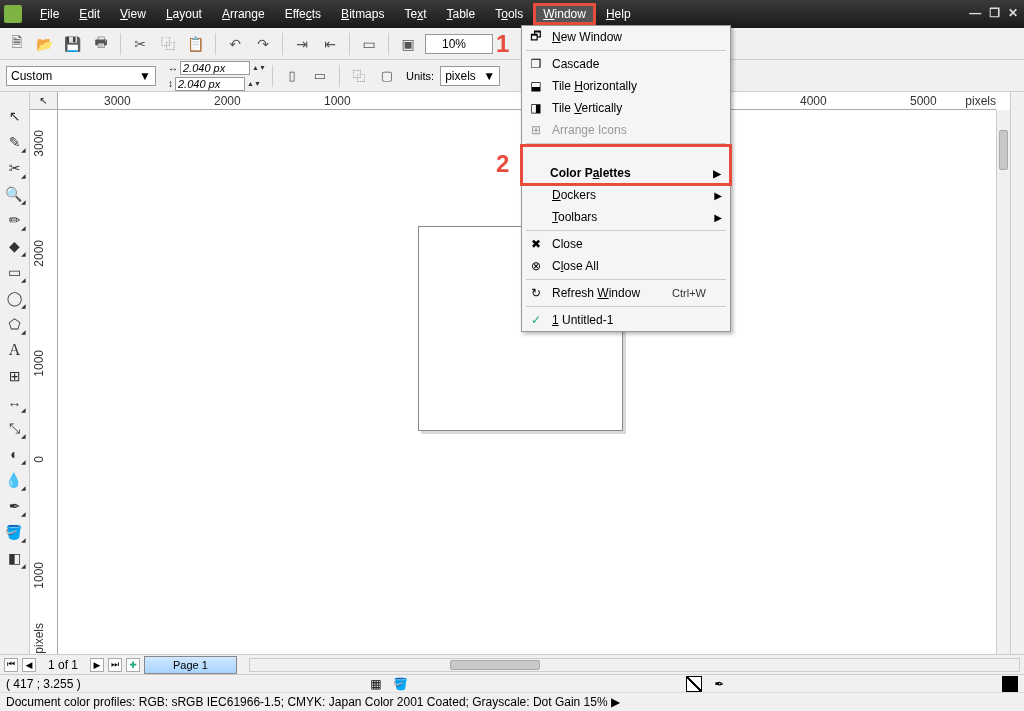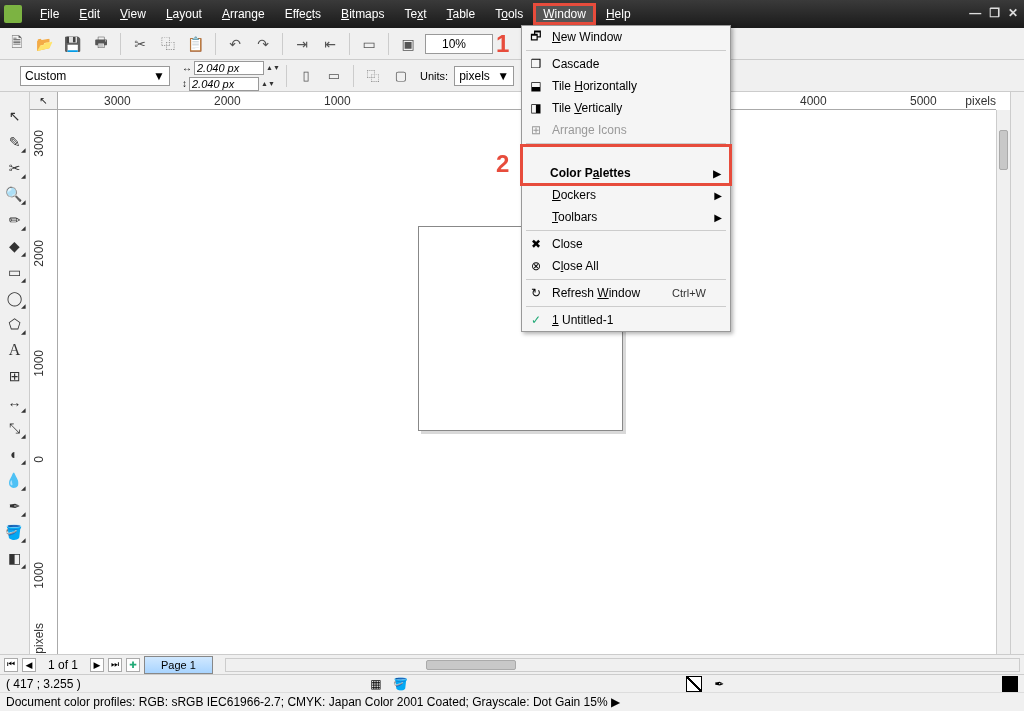--- a/index.html
+++ b/index.html
@@ -10,21 +10,21 @@
 .titlebar .menu-item { padding: 4px 10px; color: #fff; cursor: pointer; }
 .titlebar .menu-item u { text-decoration: underline; }
 .titlebar .menu-item.highlighted { border: 3px solid #e74c3c; padding: 1px 7px; background: #555; }
 .titlebar .win-controls { position: absolute; right: 6px; top: 6px; display: flex; gap: 8px; color: #ddd; font-weight: bold; font-size: 11px; }
 
 .toolbar { height: 32px; background: #f0f0f0; border-bottom: 1px solid #ccc; display: flex; align-items: center; padding: 0 6px; gap: 6px; }
 .tbtn { width: 22px; height: 22px; border: 1px solid transparent; display: flex; align-items: center; justify-content: center; color: #555; font-size: 14px; cursor: pointer; }
 .tsep { width: 1px; height: 22px; background: #ccc; margin: 0 2px; }
 .zoom-field { width: 68px; height: 20px; border: 1px solid #999; padding: 0 16px; background: #fff; }
 
-.propbar { height: 32px; background: #f0f0f0; border-bottom: 1px solid #ccc; display: flex; align-items: center; padding: 0 20px; gap: 6px; }
+.propbar { height: 32px; background: #f0f0f0; border-bottom: 1px solid #ccc; display: flex; align-items: center; padding: 0 6px; gap: 6px; }
 .psel { width: 150px; height: 20px; border: 1px solid #999; background: #fff; padding: 0 4px; display: flex; align-items: center; justify-content: space-between; }
 .dim-group { display: flex; flex-direction: column; gap: 2px; margin-left: 6px; }
 .dim-row { display: flex; align-items: center; gap: 2px; }
 .dim-input { width: 70px; height: 14px; border: 1px solid #999; background: #fff; padding: 0 2px; font-size: 11px; font-style: italic; }
 .spin { width: 12px; height: 14px; display: flex; flex-direction: column; justify-content: center; font-size: 7px; line-height: 7px; color: #333; }
 .pbtn { width: 22px; height: 22px; border: 1px solid transparent; display: flex; align-items: center; justify-content: center; color: #555; font-size: 13px; cursor: pointer; }
 .units-label { margin-left: 2px; font-size: 11px; }
 .units-sel { width: 60px; height: 20px; border: 1px solid #999; background: #fff; padding: 0 4px; font-size: 11px; display: flex; align-items: center; justify-content: space-between; }
 
 .dropdown { position: absolute; left: 521px; top: 25px; width: 210px; background: #f5f5f5; border: 1px solid #999; box-shadow: 2px 2px 4px rgba(0,0,0,0.3); z-index: 100; }
@@ -55,21 +55,21 @@
 .ruler-corner { position: absolute; left: 0; top: 0; width: 28px; height: 18px; background: #f0f0f0; border-right: 1px solid #aaa; border-bottom: 1px solid #aaa; display: flex; align-items: center; justify-content: center; font-size: 10px; }
 .canvas { position: absolute; left: 28px; right: 14px; top: 18px; bottom: 0; background: #fff; overflow: hidden; }
 .page { position: absolute; left: 360px; top: 116px; width: 205px; height: 205px; background: #fff; border: 1px solid #888; box-shadow: 3px 3px 0 rgba(0,0,0,0.15); }
 .vscroll { position: absolute; right: 0; top: 18px; bottom: 0; width: 14px; background: #f0f0f0; border-left: 1px solid #ccc; }
 .vscroll .thumb { position: absolute; left: 2px; right: 2px; top: 20px; height: 40px; background: #c8c8c8; border: 1px solid #aaa; border-radius: 2px; }
 
 .right-dock { width: 14px; background: #f0f0f0; border-left: 1px solid #ccc; }
 
 .pagebar { height: 20px; background: #f0f0f0; border-top: 1px solid #ccc; display: flex; align-items: center; padding: 0 4px; gap: 4px; font-size: 11px; }
 .pagebar .nbtn { width: 14px; height: 14px; border: 1px solid #aaa; display: flex; align-items: center; justify-content: center; font-size: 9px; background: #fff; cursor: pointer; }
-.pagebar .pgtab { padding: 2px 16px; background: linear-gradient(#d0e8ff, #a8d4ff); border: 1px solid #888; font-size: 11px; text-align: right; }
+.pagebar .pgtab { padding: 2px 28px; background: linear-gradient(#d0e8ff, #a8d4ff); border: 1px solid #888; font-size: 11px; text-align: right; }
 .hscroll { flex: 1; height: 14px; background: #f0f0f0; border: 1px solid #ccc; margin-left: 8px; position: relative; }
 .hscroll .thumb { position: absolute; top: 1px; bottom: 1px; left: 200px; width: 90px; background: #c8c8c8; border: 1px solid #aaa; border-radius: 2px; }
 
 .statusbar1 { height: 18px; background: #f0f0f0; border-top: 1px solid #ccc; display: flex; align-items: center; padding: 0 6px; font-size: 11px; gap: 12px; }
 .statusbar1 .swatch { width: 16px; height: 16px; border: 1px solid #000; margin-left: auto; }
 .statusbar1 .swatch.none { background: linear-gradient(45deg, #fff 45%, #000 45%, #000 55%, #fff 55%); }
 .statusbar1 .swatch.black { background: #000; }
 .statusbar2 { height: 19px; background: #f0f0f0; border-top: 1px solid #ddd; display: flex; align-items: center; padding: 0 6px; font-size: 11px; }
 </style>
 </head>
@@ -217,21 +217,21 @@
 <div class="statusbar1">
   <span>( 417  ; 3.255  )</span>
   <span style="margin-left:auto"></span>
   <span>▦</span>
   <span>🪣</span>
   <div class="swatch none"></div>
   <span>✒</span>
   <div class="swatch black"></div>
 </div>
 <div class="statusbar2">
-  <span>Document color profiles: RGB: sRGB IEC61966-2.7; CMYK: Japan Color 2001 Coated; Grayscale: Dot Gain 15%  ▶</span>
+  <span>Document color profiles: RGB: sRGB IEC61966-1.5; CMYK: Japan Color 2001 Coated; Grayscale: Dot Gain 15%  ▶</span>
 </div>
 
 <div class="dropdown">
   <div class="dd-item">
     <span class="ico">🗗</span>
     <span><u>N</u>ew Window</span>
   </div>
   <div class="dd-sep"></div>
   <div class="dd-item">
     <span class="ico">❐</span>

